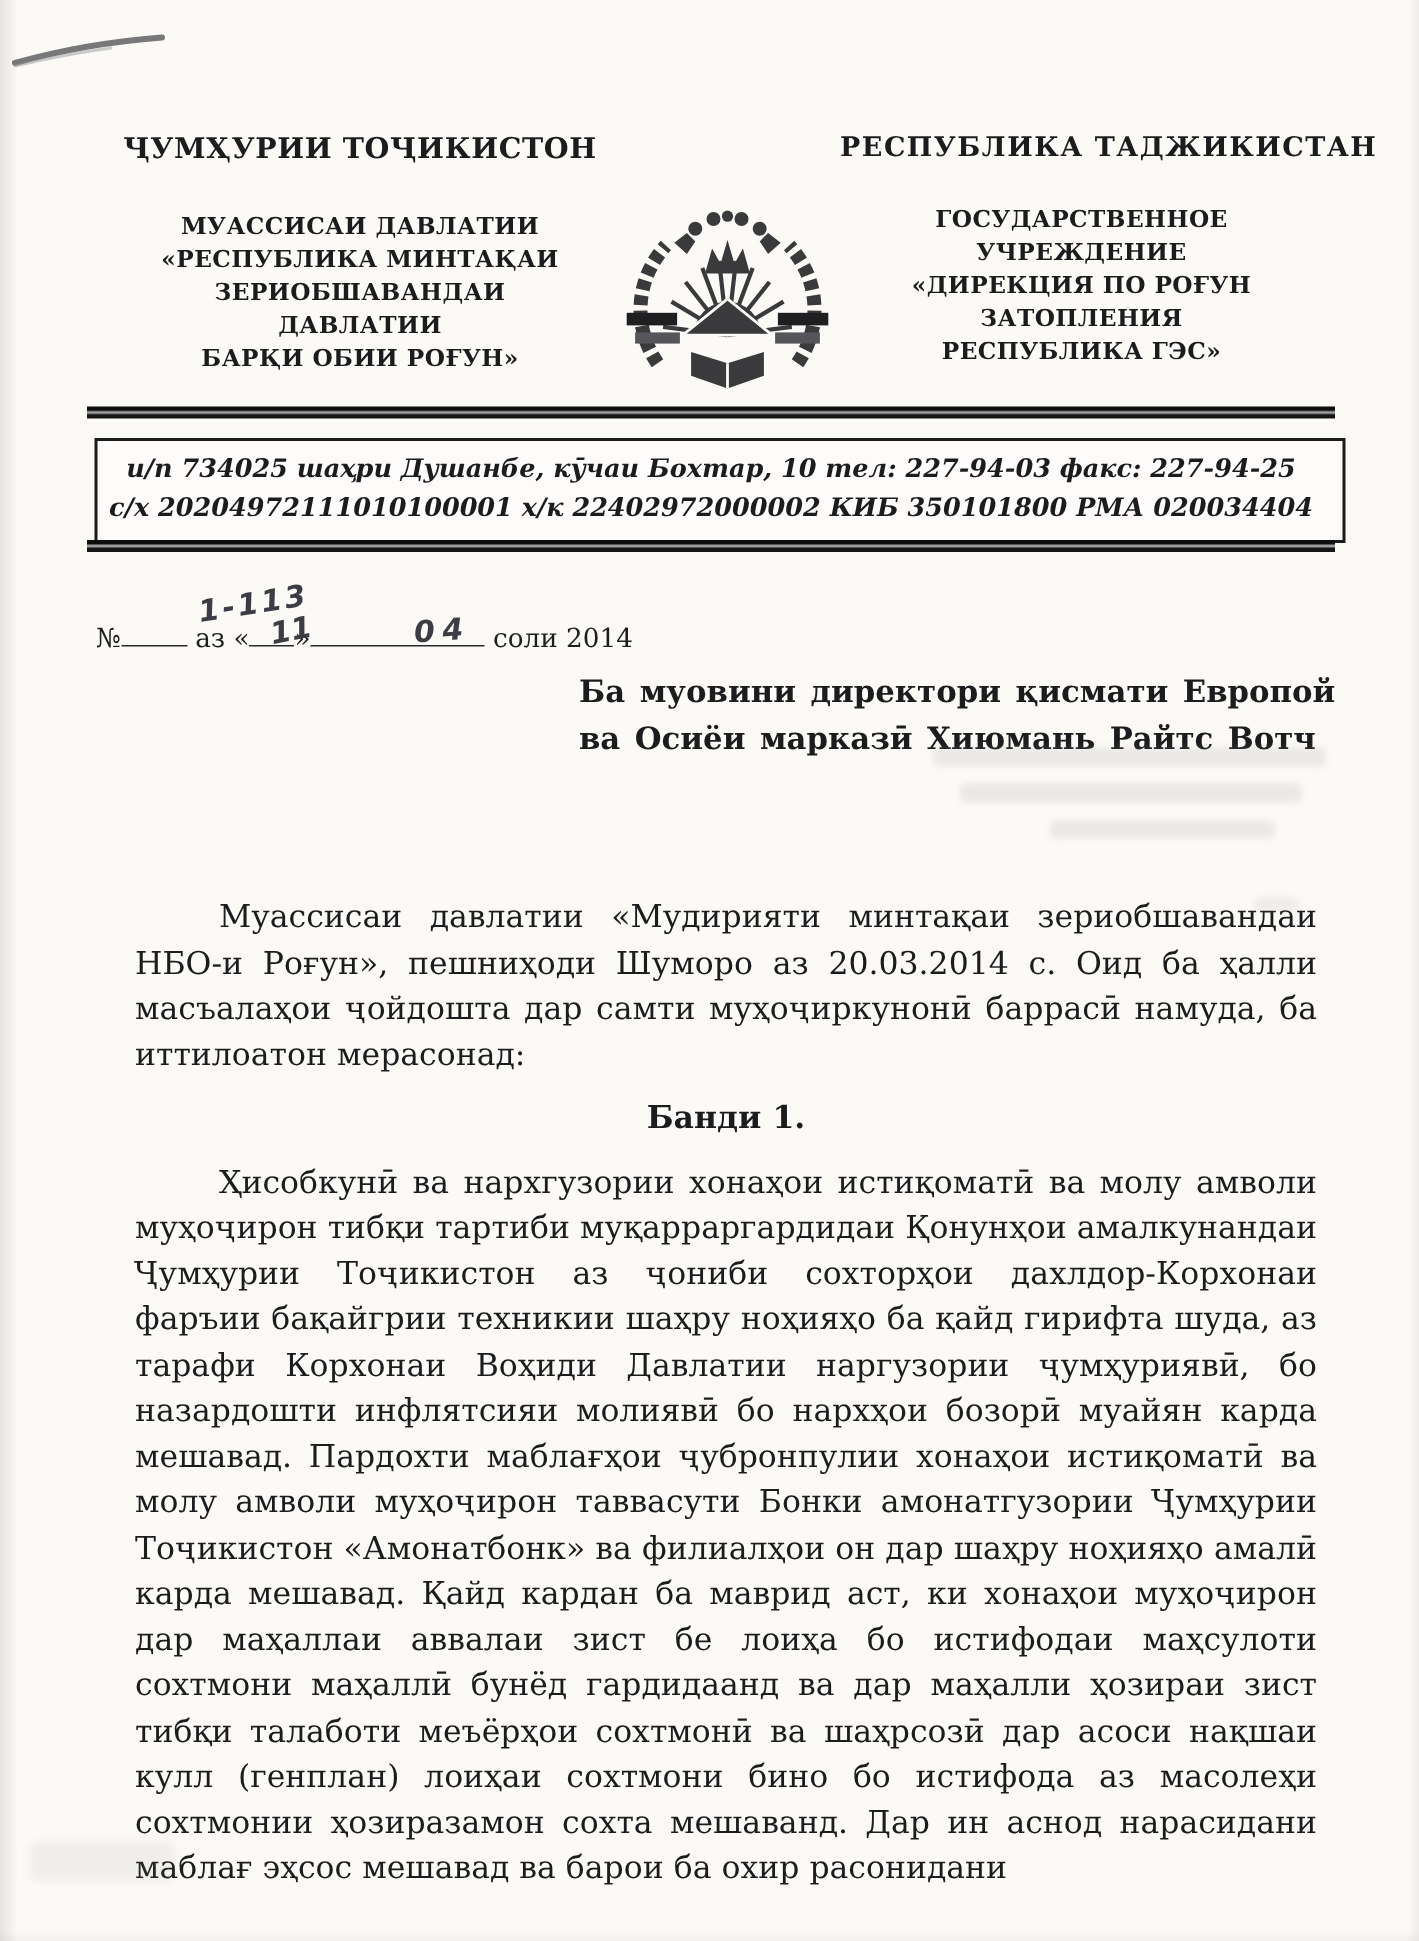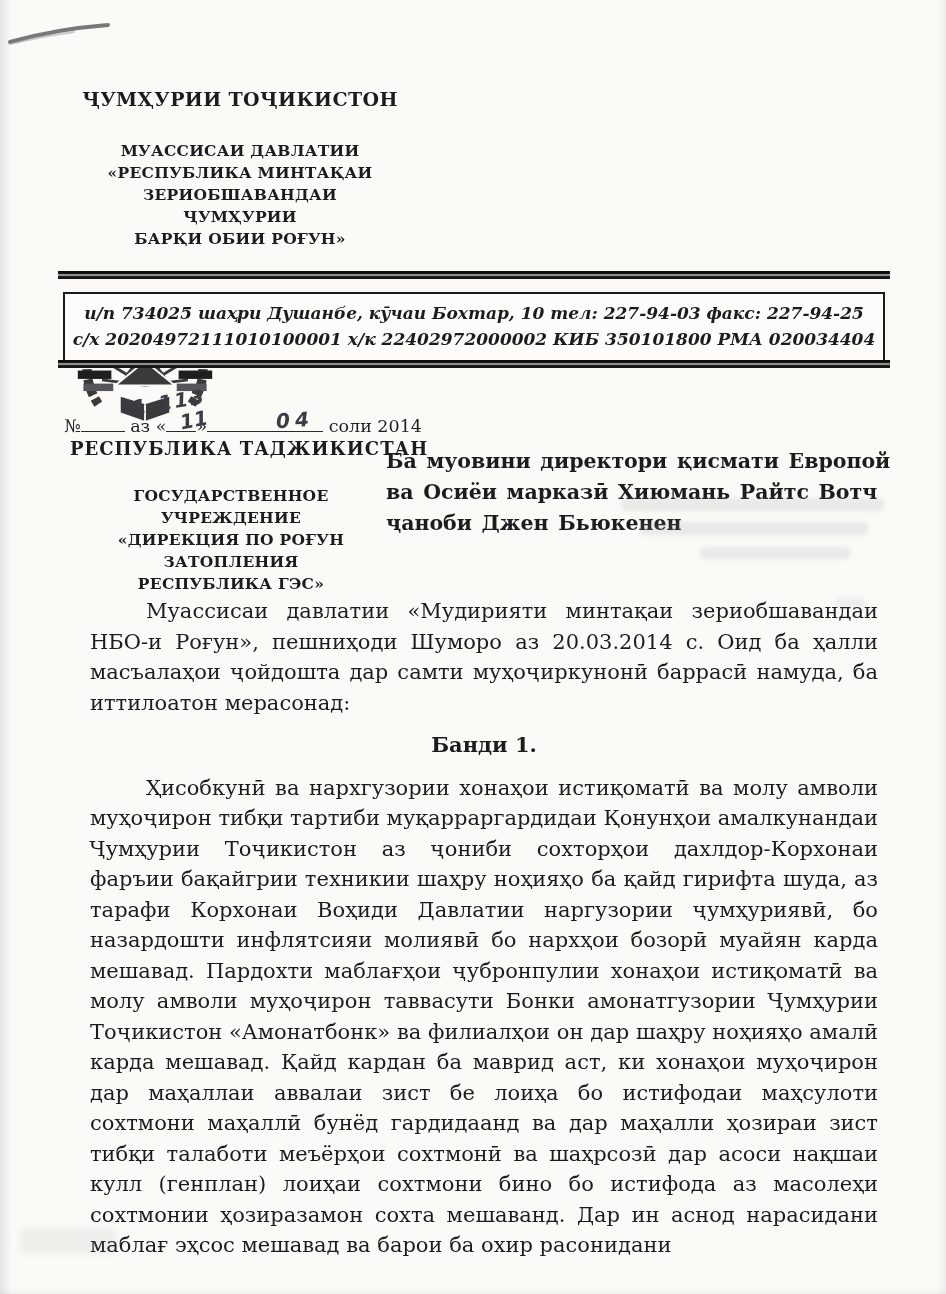--- a/index.html
+++ b/index.html
@@ -15,40 +15,40 @@
   
   .edge-left{position:absolute;left:0;top:0;bottom:0;width:12px;
     background:linear-gradient(to right,rgba(90,90,90,.14),rgba(0,0,0,0));}
   .edge-right{position:absolute;right:0;top:0;bottom:0;width:8px;
     background:linear-gradient(to left,rgba(120,120,120,.10),rgba(0,0,0,0));}
   .edge-bottom{position:absolute;left:0;right:0;bottom:0;height:6px;
     background:linear-gradient(to top,rgba(120,120,120,.08),rgba(0,0,0,0));}
 
   .corner-mark{position:absolute;left:4px;top:8px;width:120px;height:42px;}
 
-  .header{position:absolute;left:70px;top:88px;width:812px;display:flex;flex-direction:column;}
+  .header{position:absolute;left:70px;top:88px;width:812px;display:flex;}
   .hcol{flex:0 0 auto;text-align:center;font-weight:bold;}
   .hcol.left{width:340px;}
   .hcol.mid{width:150px;padding-top:44px;}
   .hcol.right{width:322px;margin-left:0;}
   .country{font-size:19px;letter-spacing:.4px;white-space:nowrap;}
   .hcol.right .country{font-size:18px;letter-spacing:1px;}
   .orglines{margin-top:30px;font-size:15.5px;line-height:1.42;letter-spacing:.3px;}
   .hcol.right .orglines{margin-top:26px;}
   .orglines div{white-space:nowrap;}
 
   .rule{position:absolute;left:58px;width:832px;height:8px;
     background:linear-gradient(to bottom,#0d0d0d 0 30%,#9a9a9a 45% 55%,#151515 70% 100%);}
   .rule.top{top:271px;}
   .rule.bottom{top:360px;}
 
   .contact-box{position:absolute;left:63px;top:292px;width:818px;
     border:2px solid #1b1b1b;background:#fdfcfa;
     text-align:center;font-weight:bold;font-style:italic;
-    font-size:17px;line-height:1.55;padding:6px 0 7px 0;}
+    font-size:17px;line-height:1.55;padding:6px 12px 7px 0;}
   .contact-box .cl{white-space:nowrap;}
 
   .ref-line{position:absolute;left:64px;top:416px;font-size:17.5px;color:#1e1e20;}
   .blank{display:inline-block;border-bottom:1.6px solid #2a2a2a;height:14px;vertical-align:baseline;}
   .b1{width:44px;} .b2{width:30px;} .b3{width:116px;}
   .hand{position:absolute;font-family:"DejaVu Sans",sans-serif;font-style:italic;
     color:#3c3c44;font-weight:bold;}
   .hand.num{left:68px;top:-26px;transform:rotate(-9deg);font-size:20px;letter-spacing:2px;}
   .hand.day{left:116px;top:-8px;transform:rotate(-11deg);font-size:20px;}
   .hand.month{left:212px;top:-8px;transform:rotate(-4deg);font-size:20px;letter-spacing:5px;}
@@ -83,21 +83,21 @@
     <path d="M6,36 Q40,28 70,24" fill="none" stroke="#9a9aa0" stroke-width="2" stroke-linecap="round" opacity="0.5"></path>
   </svg>
 
   <div class="header">
     <div class="hcol left">
       <div class="country">ҶУМҲУРИИ ТОҶИКИСТОН</div>
       <div class="orglines">
         <div>МУАССИСАИ ДАВЛАТИИ</div>
         <div>«РЕСПУБЛИКА МИНТАҚАИ</div>
         <div>ЗЕРИОБШАВАНДАИ</div>
-        <div>ҶУМҲУРИИ</div>
+        <div>ДАВЛАТИИ</div>
         <div>БАРҚИ ОБИИ РОҒУН»</div>
       </div>
     </div>
 
     <div class="hcol mid">
       <svg width="150" height="140" viewBox="0 0 160 150">
         <g fill="none" stroke="#3a3a3c">
           <path d="M30,118 C12,92 14,58 36,34" stroke-width="10" stroke-dasharray="7 4"></path>
           <path d="M130,118 C148,92 146,58 124,34" stroke-width="10" stroke-dasharray="7 4"></path>
         </g>
@@ -162,21 +162,20 @@
     <span>аз «</span><span class="blank b2"></span><span>»</span><span class="blank b3"></span>
     <span>соли 2014</span>
     <span class="hand num">1-113</span>
     <span class="hand day">11</span>
     <span class="hand month">04</span>
   </div>
 
   <div class="addressee">
     <div>Ба  муовини  директори  қисмати  Европой</div>
     <div>ва Осиёи марказӣ Хиюмань Райтс Вотч</div>
-    <div>ҷаноби  Джен Бьюкенен</div>
   </div>
 
   <div class="body-text">
     <p>Муассисаи давлатии «Мудирияти минтақаи зериобшавандаи НБО-и Роғун», пешниҳоди Шуморо аз 20.03.2014 с. Оид ба ҳалли масъалаҳои ҷойдошта дар самти муҳоҷиркунонӣ баррасӣ намуда, ба иттилоатон мерасонад:</p>
     <p class="section-head">Банди 1.</p>
     <p>Ҳисобкунӣ ва нархгузории  хонаҳои истиқоматӣ ва молу амволи муҳоҷирон тибқи тартиби муқарраргардидаи Қонунҳои амалкунандаи Ҷумҳурии Тоҷикистон аз ҷониби сохторҳои дахлдор-Корхонаи фаръии бақайгрии техникии шаҳру ноҳияҳо ба қайд гирифта шуда, аз тарафи Корхонаи Воҳиди Давлатии наргузории ҷумҳуриявӣ, бо назардошти инфлятсияи молиявӣ бо нархҳои бозорӣ муайян карда мешавад. Пардохти маблағҳои ҷубронпулии хонаҳои истиқоматӣ ва молу амволи муҳоҷирон таввасути Бонки амонатгузории Ҷумҳурии Тоҷикистон «Амонатбонк» ва филиалҳои он дар шаҳру ноҳияҳо амалӣ карда мешавад. Қайд кардан ба маврид аст, ки хонаҳои муҳоҷирон дар маҳаллаи аввалаи зист бе лоиҳа бо истифодаи маҳсулоти сохтмони маҳаллӣ бунёд гардидаанд ва дар маҳалли ҳозираи зист тибқи талаботи меъёрҳои сохтмонӣ ва шаҳрсозӣ дар асоси нақшаи кулл (генплан) лоиҳаи сохтмони бино бо истифода аз масолеҳи сохтмонии ҳозиразамон сохта мешаванд. Дар ин аснод нарасидани маблағ эҳсос мешавад ва барои ба охир расонидани</p>
   </div>
 
   <div class="smudge sm1"></div>
   <div class="smudge sm2"></div>

